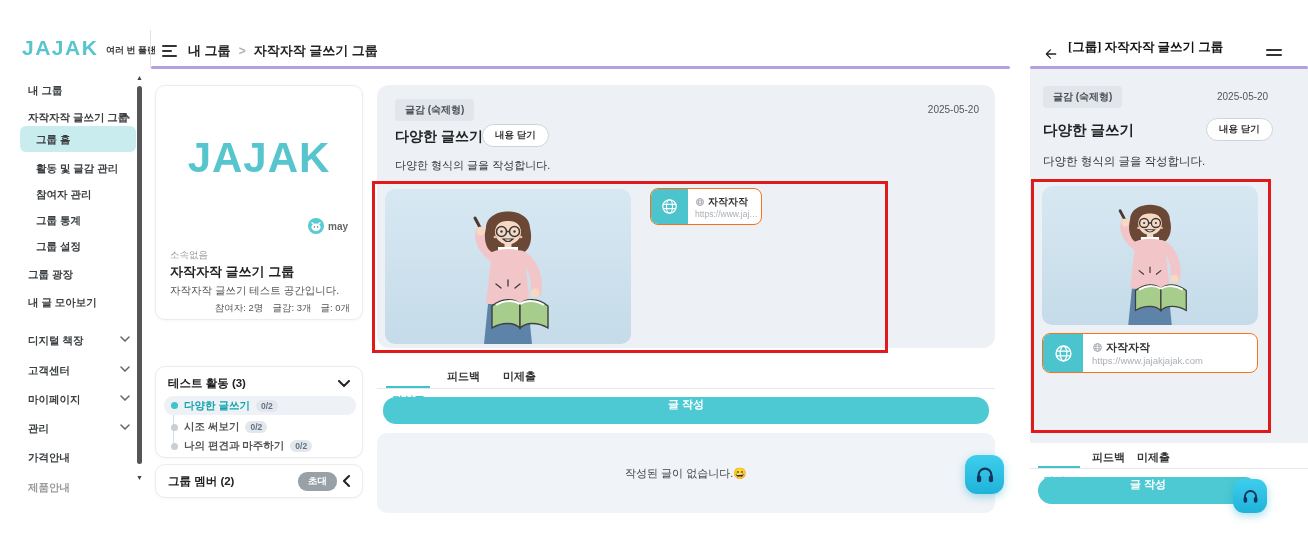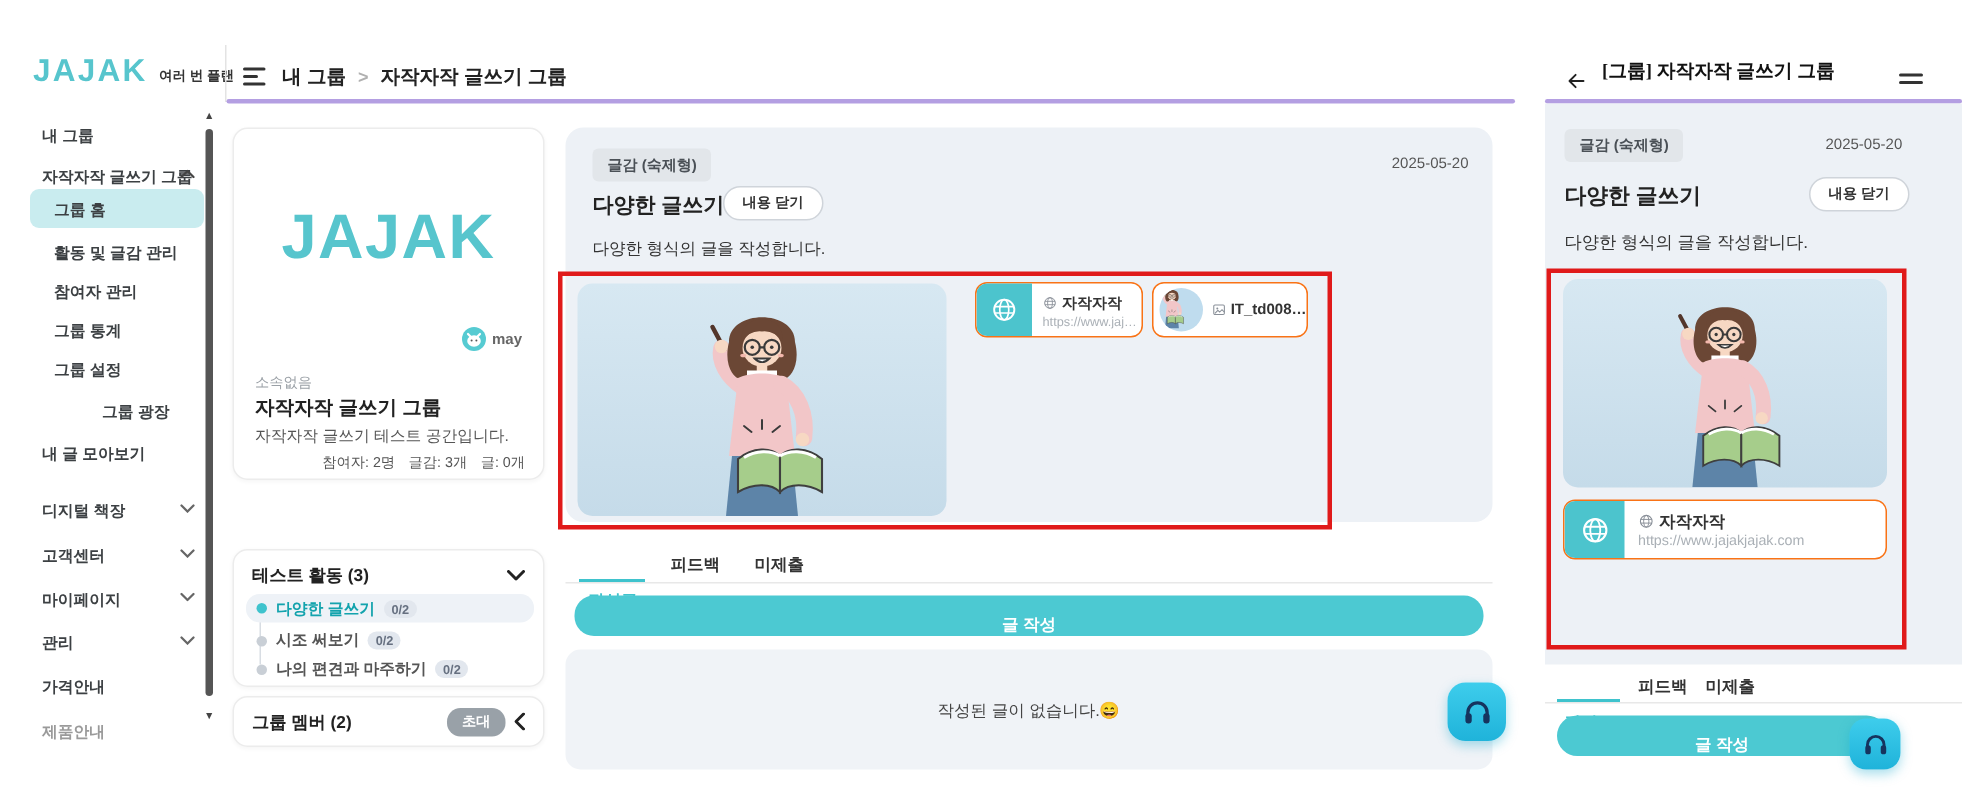--- a/index.html
+++ b/index.html
@@ -51,21 +51,21 @@
   .globe-sq{background:#4cc4cd;display:flex;align-items:center;justify-content:center;flex:0 0 auto;}
   .att-title{font-size:10px;font-weight:700;color:#333;white-space:nowrap;display:flex;align-items:center;gap:3px;}
   .att-url{font-size:8.5px;color:#aab0b6;white-space:nowrap;}
   .thumb{border-radius:50%;background:#bfdcee;overflow:hidden;flex:0 0 auto;}
   .red-box{border:3px solid #e01a1a;}
   .tab{font-size:11px;font-weight:700;color:#333;}
   .tab.active{color:#3fc3cd;margin-top:24px;}
   .tab-underline{height:2px;background:#3fc3cd;}
   .tab-border{height:1px;background:#e8e8e8;}
   .compose-btn{background:#4cc9d2;border-radius:13px;color:#fff;font-size:11px;font-weight:700;
-               display:flex;align-items:flex-end;justify-content:center;}
+               display:flex;align-items:flex-start;justify-content:center;}
   .empty-area{background:#f0f3f7;border-radius:10px;display:flex;align-items:center;justify-content:center;}
   .empty-txt{font-size:11px;color:#444;}
   .headset-btn{background:linear-gradient(180deg,#3ecdec,#1fb3da);border-radius:12px;
                display:flex;align-items:center;justify-content:center;
                box-shadow:0 3px 8px rgba(0,160,200,.35);}
 
   
   .m-title{font-size:12.5px;font-weight:700;color:#111;}
   .m-content-bg{background:#edf1f6;}
 </style>
@@ -152,21 +152,21 @@
     </svg>
 
   <div class="abs side-pill" style="left:20px;top:126px;width:116px;height:26px;">
     <span class="side-sub" style="position:absolute;left:16px;top:7px;">그룹 홈</span>
   </div>
   <div class="abs side-sub" style="left:36px;top:162px;">활동 및 글감 관리</div>
   <div class="abs side-sub" style="left:36px;top:188px;">참여자 관리</div>
   <div class="abs side-sub" style="left:36px;top:214px;">그룹 통계</div>
   <div class="abs side-sub" style="left:36px;top:240px;">그룹 설정</div>
 
-  <div class="abs side-item" style="left:28px;top:268px;margin-left:40px;">그룹 광장</div>
+  <div class="abs side-item" style="left:28px;top:268px;">그룹 광장</div>
   <div class="abs side-item" style="left:28px;top:296px;">내 글 모아보기</div>
 
   <div class="abs side-item" style="left:28px;top:334px;">디지털 책장</div>
   <svg class="abs chev" style="left:120px;top:336px;" width="10" height="6" viewBox="0 0 10 6">
       <polyline points="1,1 5,5 9,1" fill="none" stroke="#666" stroke-width="1.5" stroke-linecap="round"></polyline>
     </svg>
 
   <div class="abs side-item" style="left:28px;top:364px;">고객센터</div>
   <svg class="abs chev" style="left:120px;top:366px;" width="10" height="6" viewBox="0 0 10 6">
       <polyline points="1,1 5,5 9,1" fill="none" stroke="#666" stroke-width="1.5" stroke-linecap="round"></polyline>
@@ -265,33 +265,20 @@
       <div class="att-title">
         <svg width="10" height="10" viewBox="0 0 24 24" style="color:#8a9099;">
             <use href="#globe-sym"></use>
           </svg>
         <span>자작자작</span>
       </div>
       <div class="att-url">https://www.jaj…</div>
     </div>
   </div>
 
-  <div class="abs attach-card" style="left:768px;top:188px;width:104px;height:37px;gap:6px;padding-left:4px;">
-    <div class="thumb" style="width:29px;height:29px;">
-      <svg width="29" height="29" viewBox="18 6 84 84">
-          <use href="#woman-fig"></use>
-        </svg>
-    </div>
-    <div class="att-title" style="overflow:hidden;">
-      <svg width="11" height="11" viewBox="0 0 24 24" style="color:#8a9099;">
-          <use href="#pic-sym"></use>
-        </svg>
-      <span>IT_td008…</span>
-    </div>
-  </div>
 
   <div class="abs red-box" style="left:372px;top:181px;width:516px;height:172px;pointer-events:none;"></div>
 
   <span class="abs tab active" style="left:392px;top:369px;">작성글</span>
   <span class="abs tab" style="left:447px;top:369px;">피드백</span>
   <span class="abs tab" style="left:503px;top:369px;">미제출</span>
   <div class="abs tab-underline" style="left:386px;top:386px;width:44px;"></div>
   <div class="abs tab-border" style="left:377px;top:388px;width:618px;"></div>
 
   <div class="abs compose-btn" style="left:383px;top:397px;width:606px;height:27px;">

